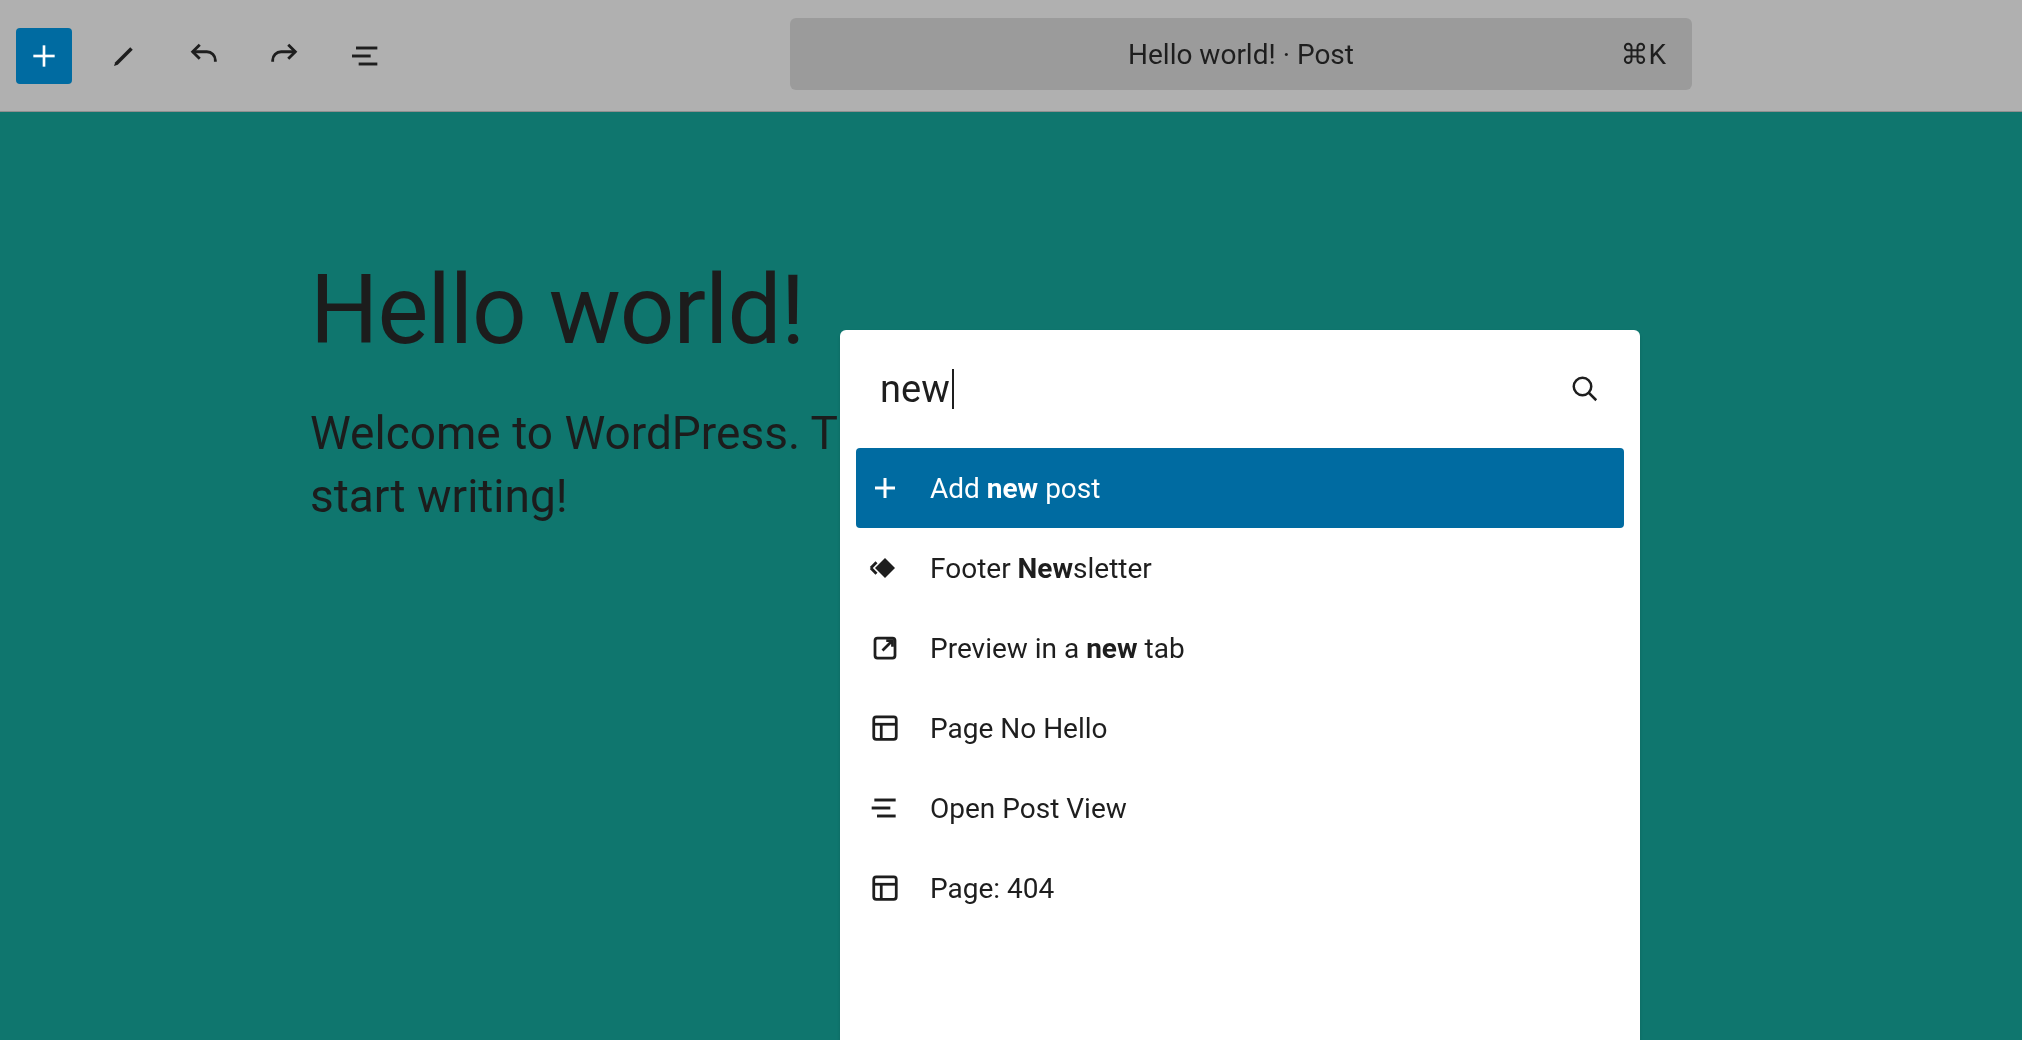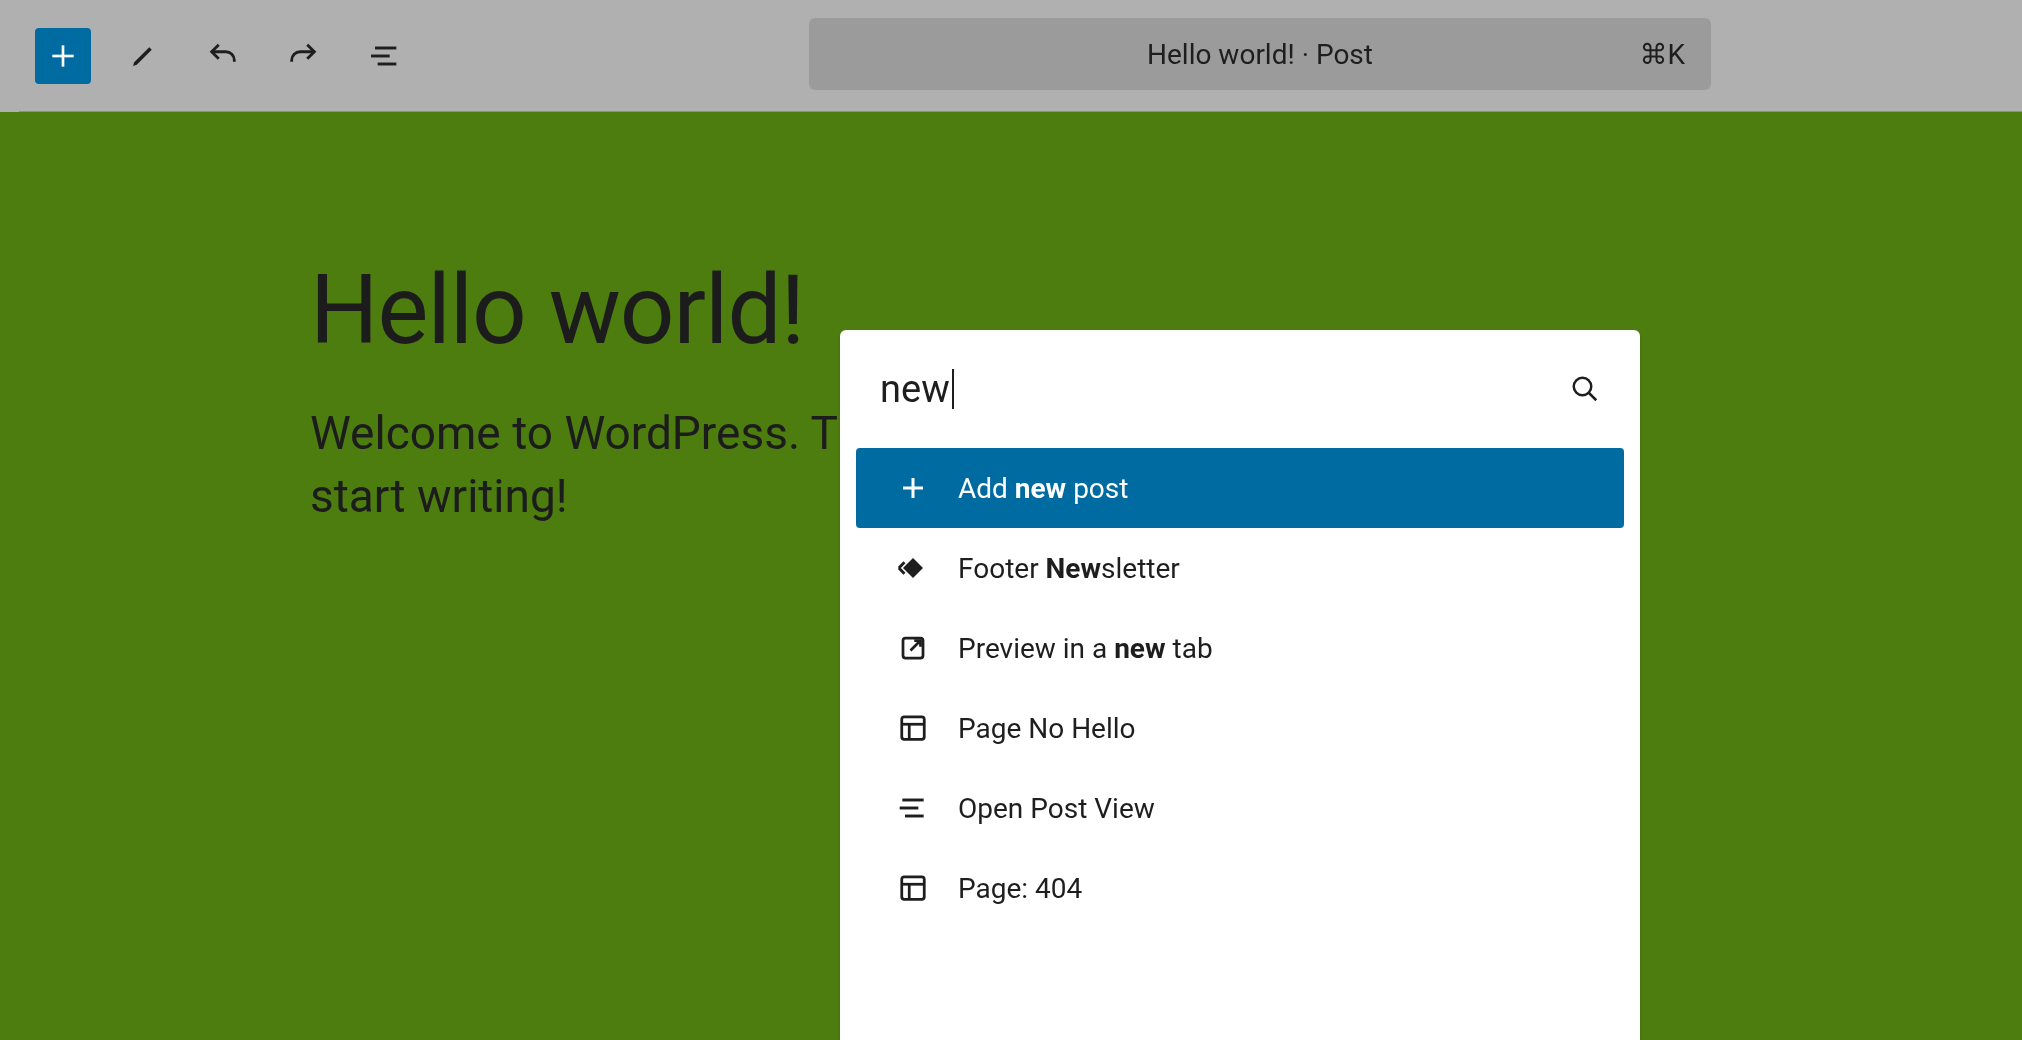--- a/index.html
+++ b/index.html
@@ -17,21 +17,20 @@
   
   .toolbar {
     position: absolute;
     top: 0; left: 0; right: 0;
     height: 112px;
     background: #b0b0b0;
     border-bottom: 1px solid #8f8f8f;
     display: flex;
     align-items: center;
     padding-left: 16px;
-    margin-left: 19px;
   }
   .tb-btn {
     width: 48px; height: 48px;
     display: flex; align-items: center; justify-content: center;
     cursor: pointer;
     margin-right: 32px;
     border-radius: 4px;
   }
   .tb-btn.add { background: #006ba1; width: 56px; height: 56px; margin-right: 28px;}
   .tb-btn svg { display: block; }
@@ -54,21 +53,21 @@
     position: absolute;
     right: 26px;
     font-size: 28px;
     color: #1e1e1e;
   }
 
   
   .content {
     position: absolute;
     top: 112px; left: 0; right: 0; bottom: 0;
-    background: #4d7c0f;
+    background: #0f766e;
   }
   .post-title {
     position: absolute;
     left: 310px;
     top: 142px;
     font-size: 96px;
     font-weight: 400;
     letter-spacing: -1px;
     color: #1c1c1c;
   }
@@ -114,21 +113,21 @@
 
   .palette-list {
     flex: 1;
     overflow: hidden;
     padding: 0 16px 12px 16px;
   }
   .palette-item {
     height: 80px;
     display: flex;
     align-items: center;
-    padding: 0 40px;
+    padding: 0 12px;
     font-size: 28px;
     color: #1e1e1e;
     border-radius: 4px;
     cursor: pointer;
     gap: 28px;
   }
   .palette-item.selected {
     background: #006ba1;
     color: #ffffff;
   }

